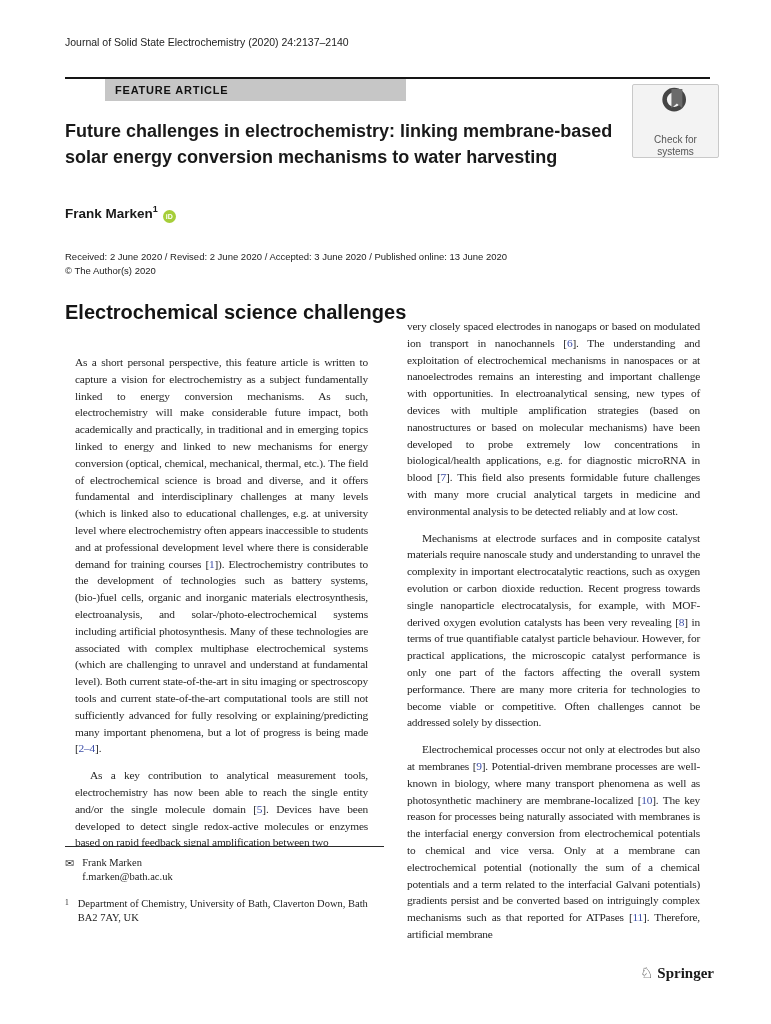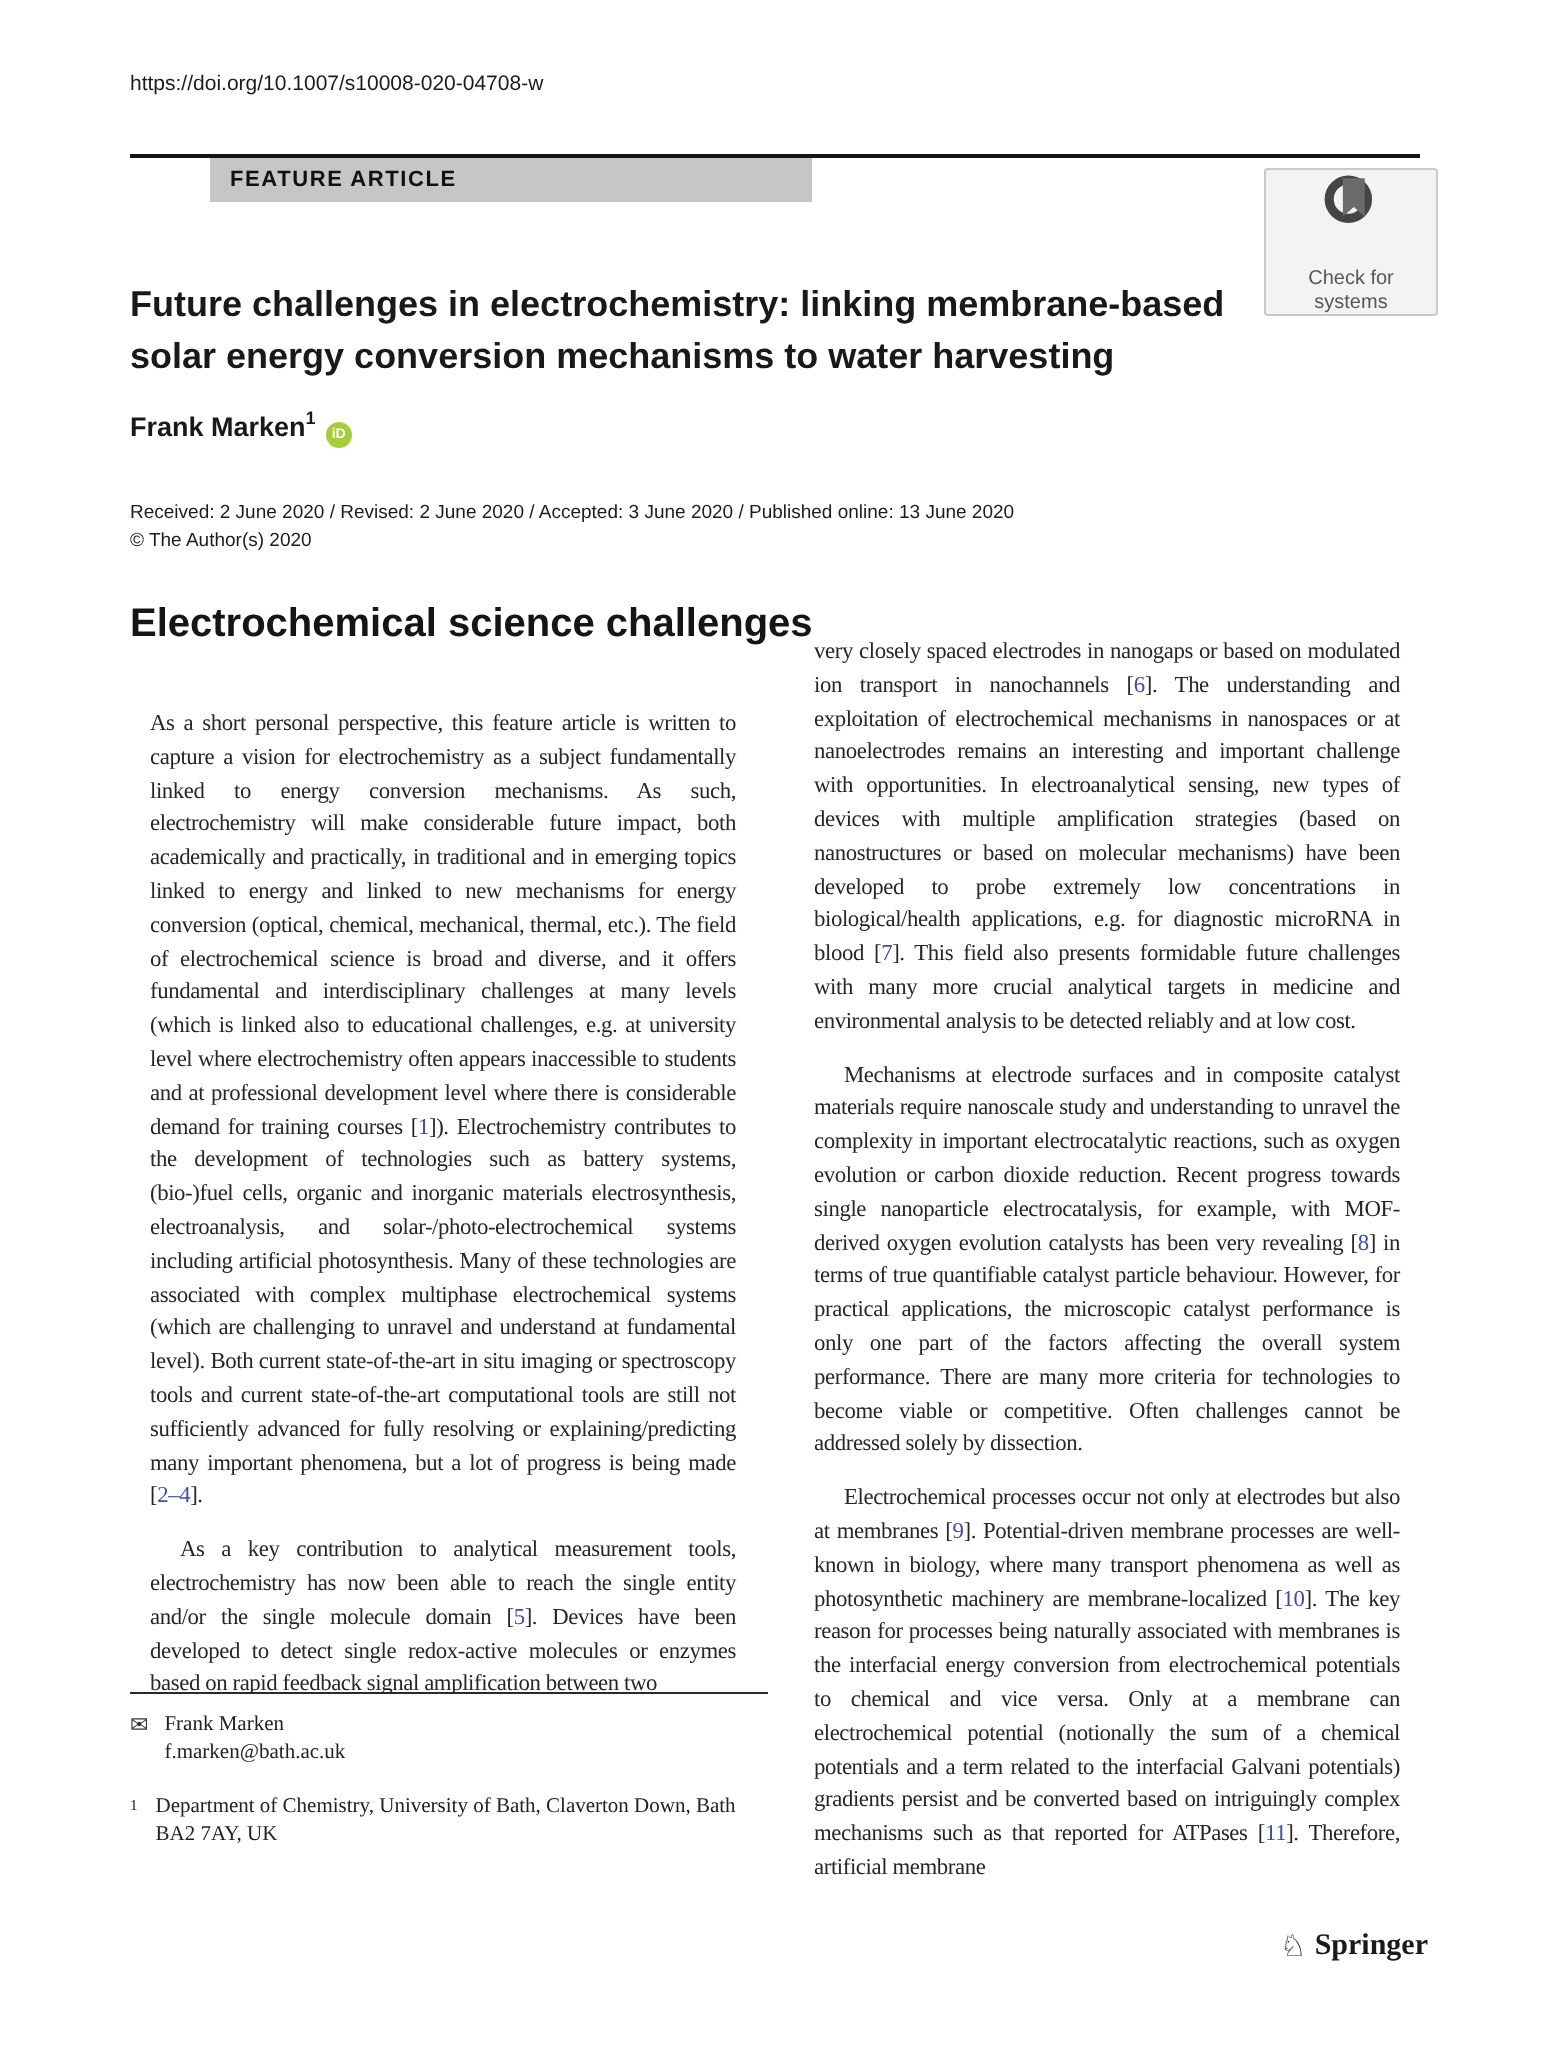--- a/index.html
+++ b/index.html
@@ -14,21 +14,21 @@
   .feature-bar{position:absolute;top:79px;left:65px;width:301px;height:22px;background:#c6c6c6;
                display:flex;align-items:center;padding-left:10px;box-sizing:border-box;
                font-size:11px;font-weight:bold;letter-spacing:.8px;color:#111;margin-left:40px;}
 
   .check-badge{position:absolute;top:84px;left:632px;width:85px;height:72px;background:#f3f3f3;
                border:1px solid #c9c9c9;border-radius:2px;display:flex;flex-direction:column;
                align-items:center;justify-content:center;cursor:pointer;gap:16px;}
   .badge-text{font-size:10px;line-height:11.5px;color:#565656;text-align:center;margin-top:2px;}
 
   
-  .title{position:absolute;top:140px;left:65px;width:585px;font-size:18px;font-weight:bold;
+  .title{position:absolute;top:119px;left:65px;width:585px;font-size:18px;font-weight:bold;
          line-height:25.5px;color:#191919;}
   .author-line{position:absolute;top:204px;left:65px;font-size:13.5px;font-weight:bold;color:#191919;}
   .author-sup{font-size:9px;vertical-align:6px;font-weight:bold;}
   .orcid-badge{display:inline-block;width:13px;height:13px;border-radius:50%;background:#a6ce39;
                color:#fff;font-size:7px;font-weight:bold;text-align:center;line-height:13px;
                vertical-align:-1px;margin-left:5px;cursor:pointer;}
   .dates-line{position:absolute;top:251px;left:65px;font-size:9.5px;color:#1c1c1c;}
   .copyright-line{position:absolute;top:265px;left:65px;font-size:9.5px;color:#1c1c1c;}
 
   
@@ -56,21 +56,21 @@
             gap:4px;font-family:"Liberation Serif",serif;font-size:15px;font-weight:600;color:#1a1a1a;
             padding-left:6px;}
   .springer-glyph{font-family:"DejaVu Sans",sans-serif;font-size:15px;font-weight:normal;}
 </style>
 </head>
 <body>
 
 <div class="page">
 
   <div class="journal-head">
-    <div><a class="doi-link" href="#">https://doi.org/10.1007/s10008-020-04708-w</a></div>
+    <div>Journal of Solid State Electrochemistry (2020) 24:2137–2140</div>
   </div>
 
   <div class="header-rule"></div>
   <div class="feature-bar">
     <span>FEATURE ARTICLE</span>
   </div>
 
   <div class="check-badge">
     <svg width="36" height="34" viewBox="0 0 36 34">
       <circle cx="16" cy="16" r="10.5" fill="none" stroke="#454545" stroke-width="5"></circle>

